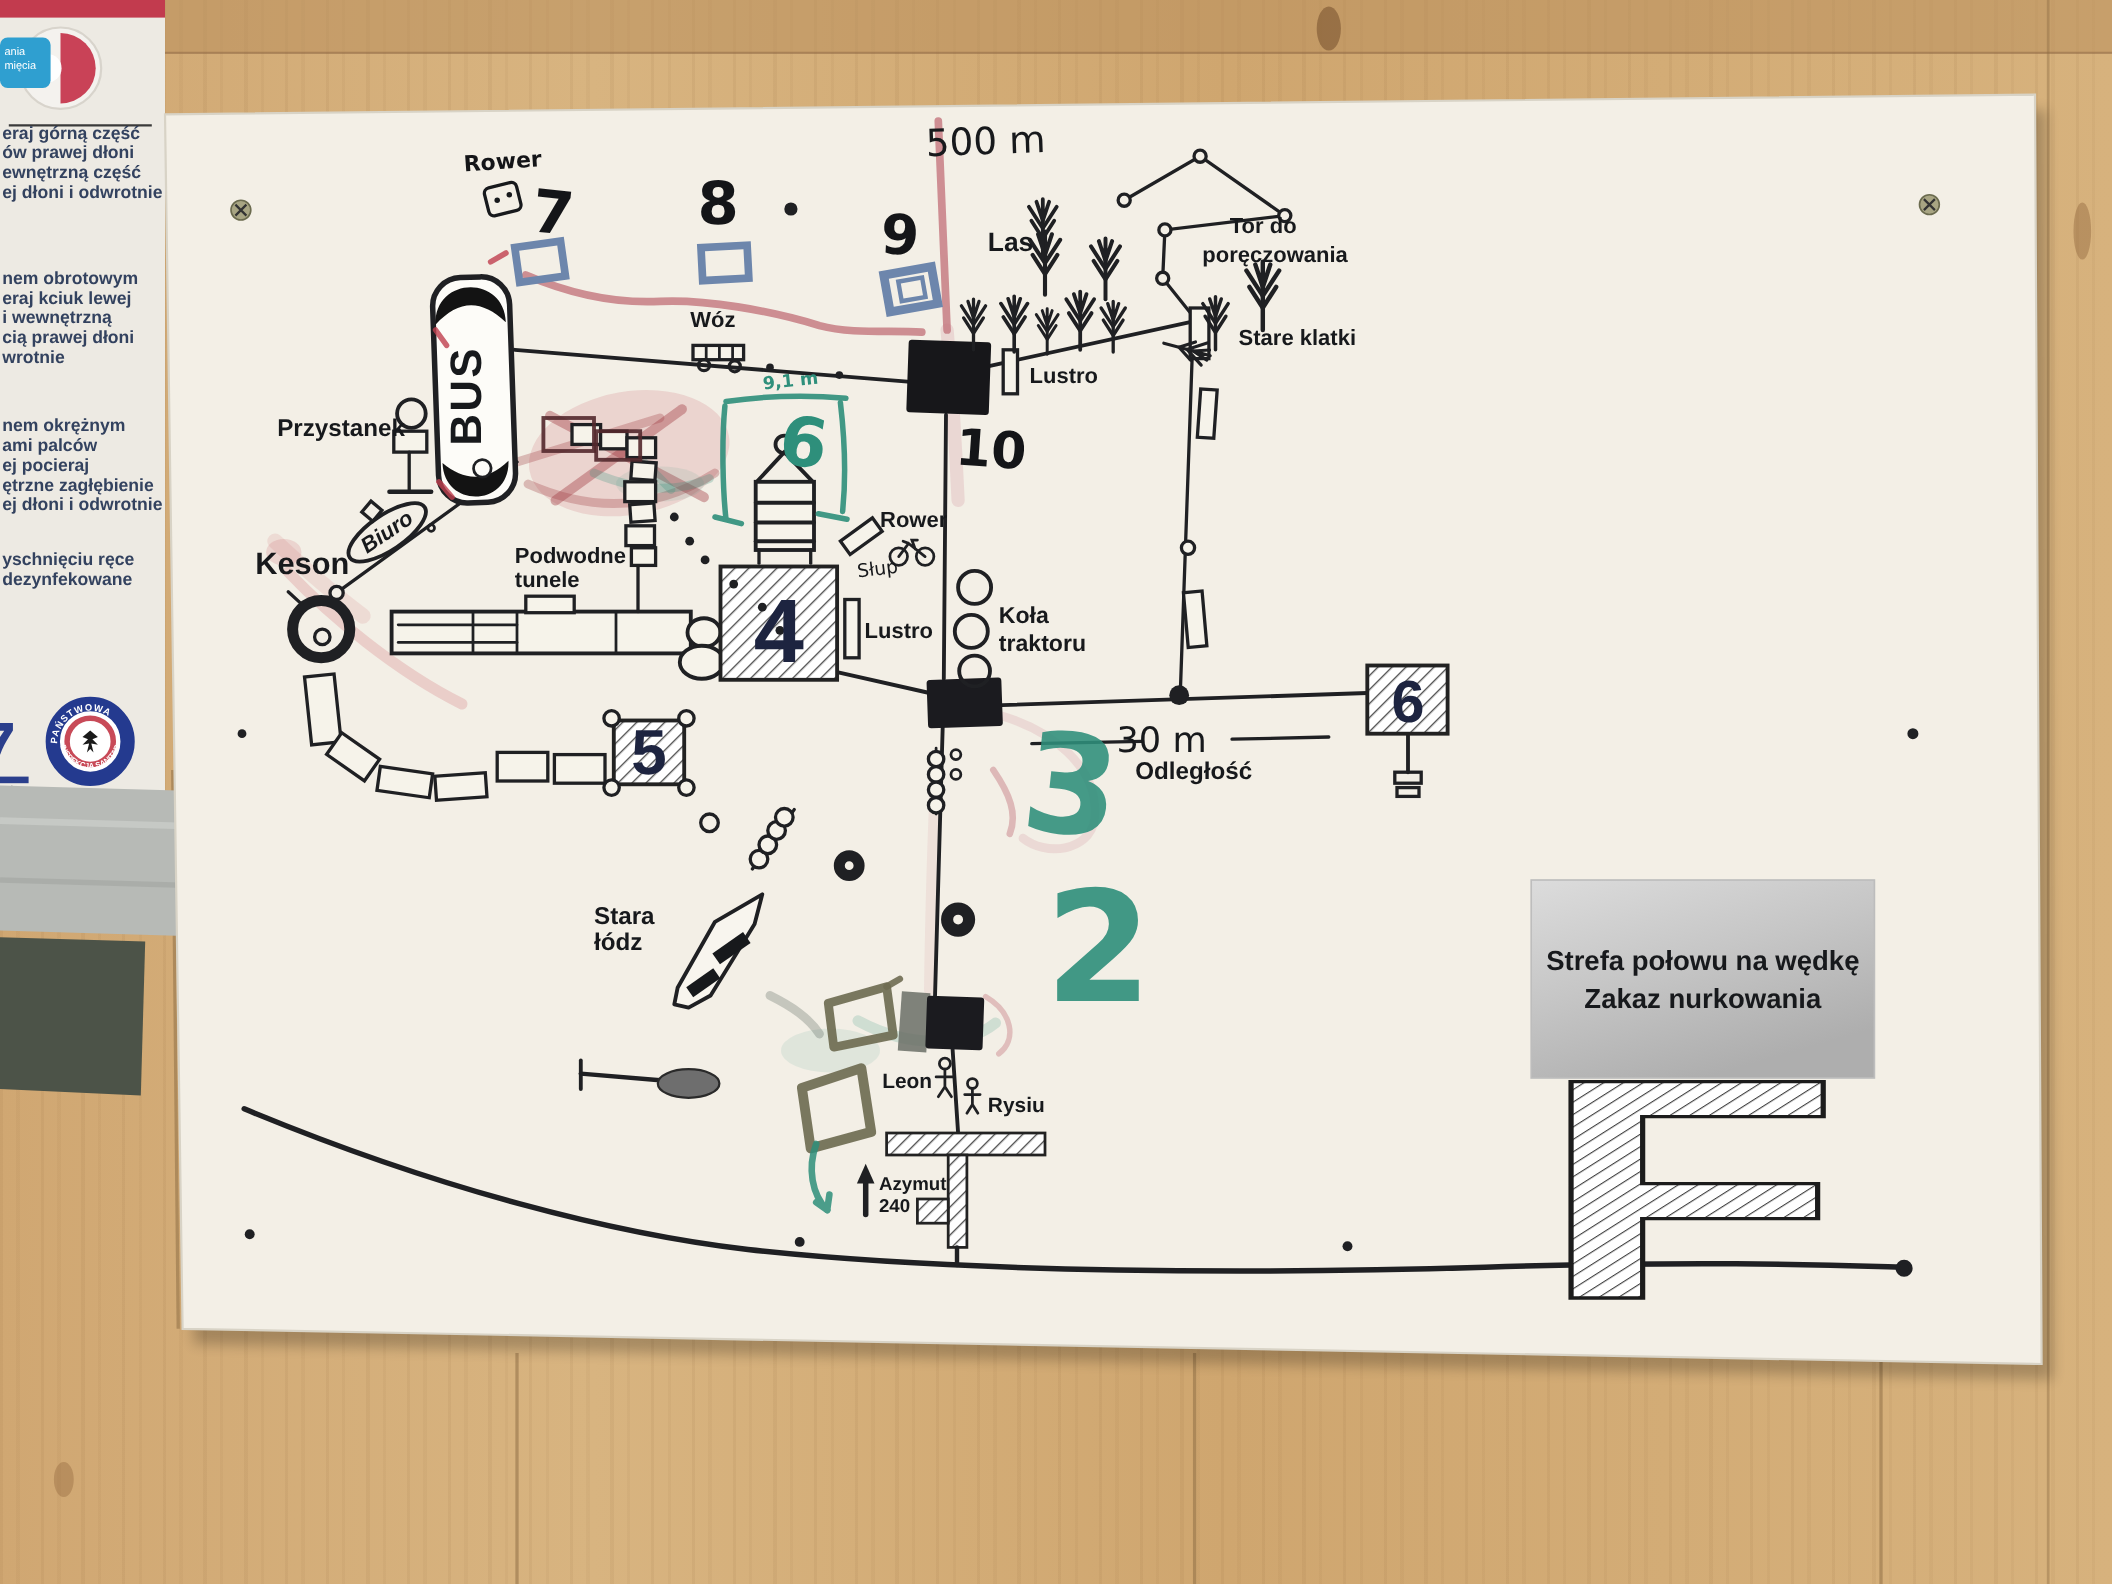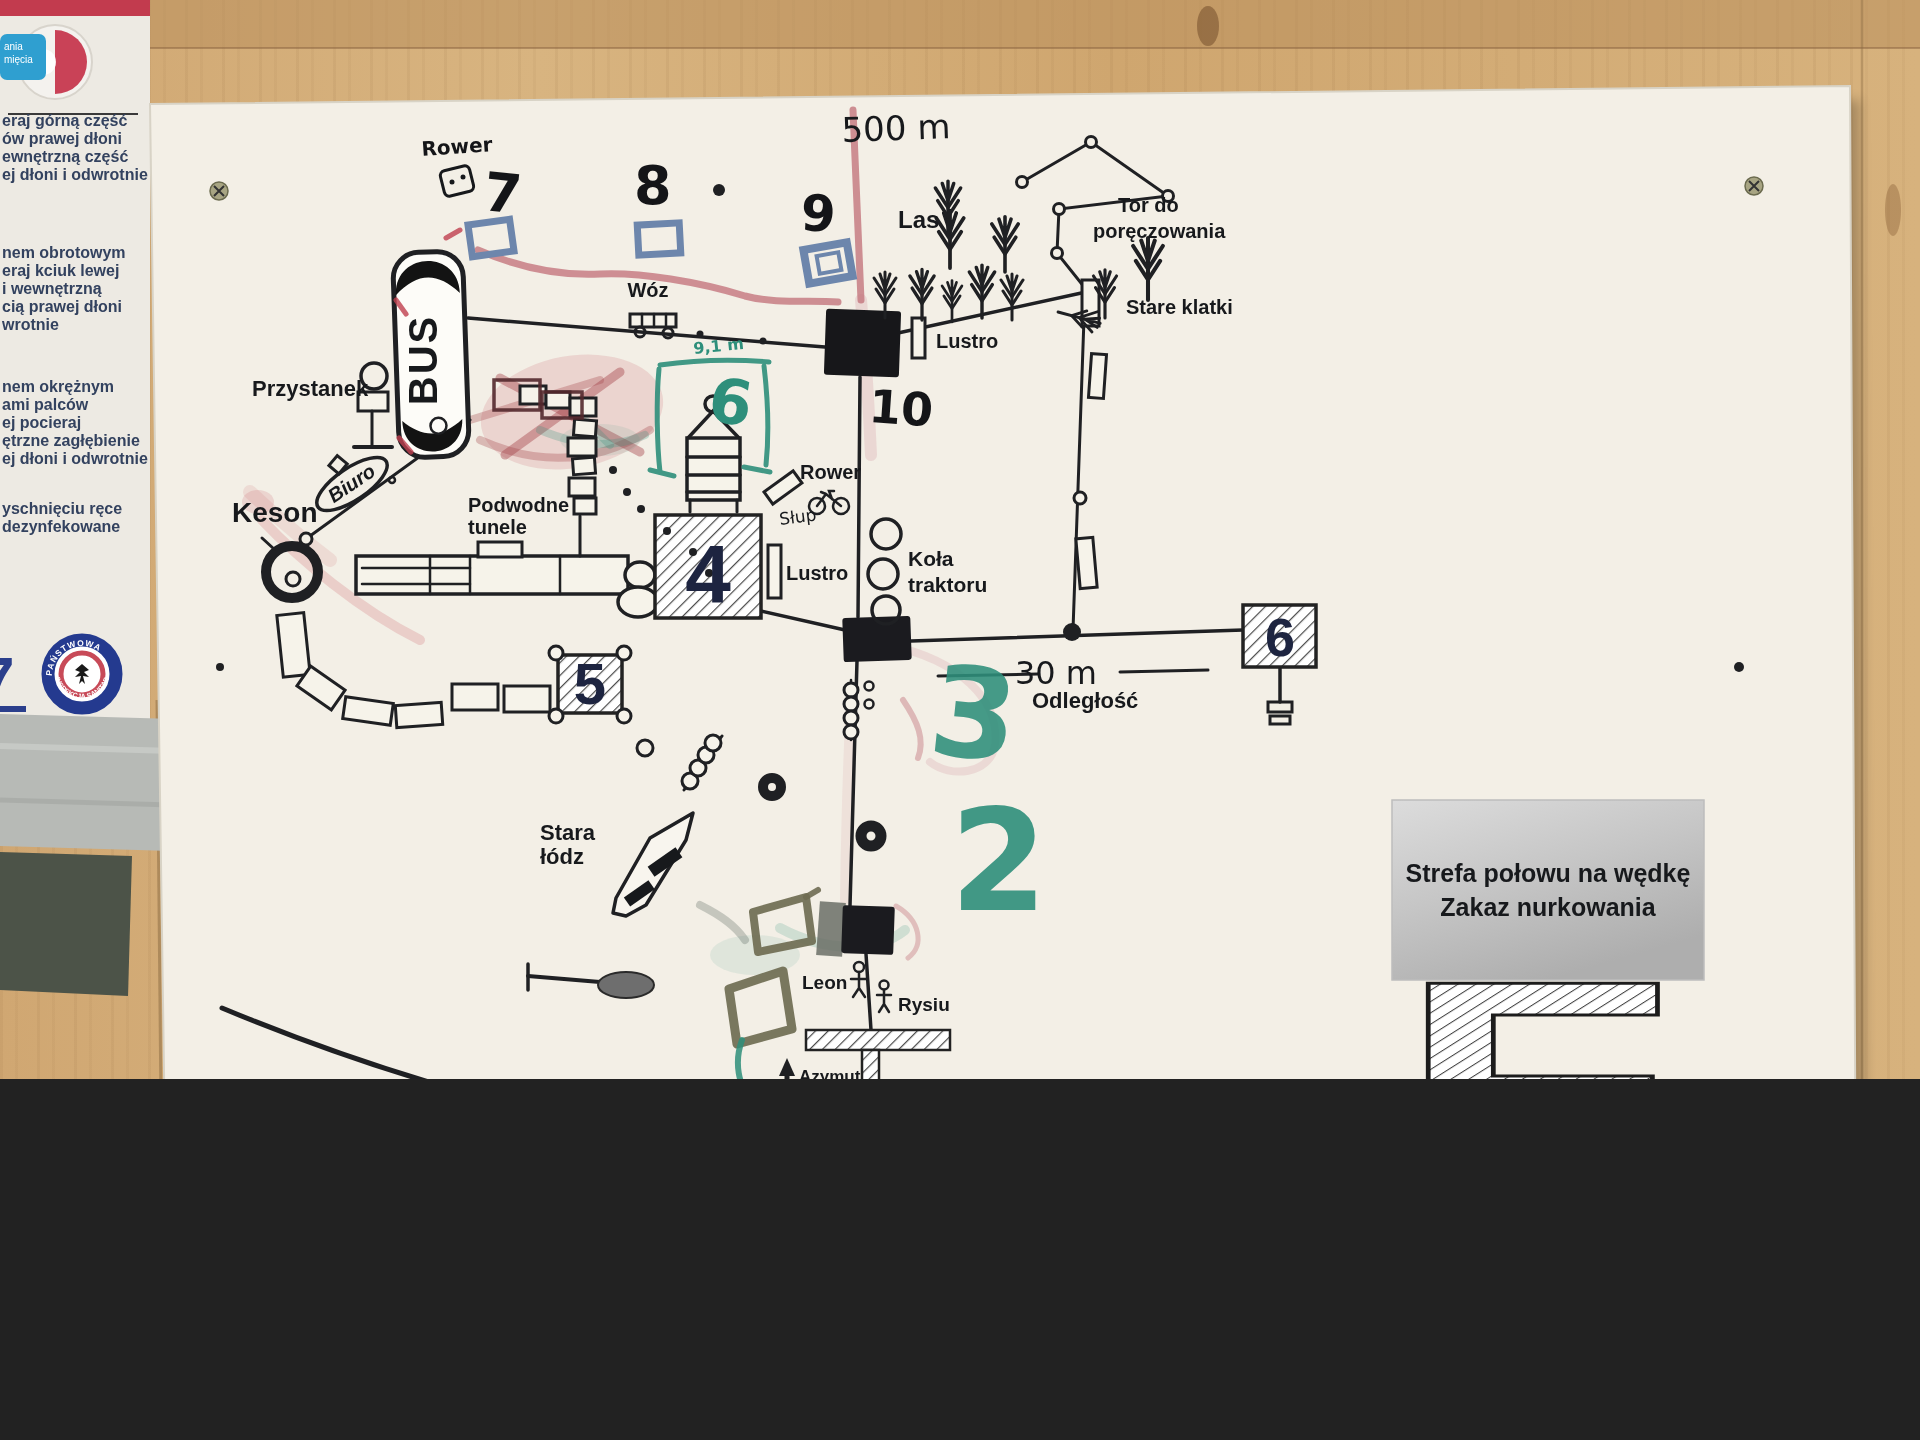--- a/index.html
+++ b/index.html
@@ -1,16 +1,16 @@
 <!DOCTYPE html>
 <html><head>
 <meta charset="utf-8">
 <style>
   html,body{margin:0;padding:0;background:#222;}
-  .scene{position:relative;width:1920px;height:1079px;overflow:hidden;
+  .scene{position:relative;width:1920px;height:1440px;overflow:hidden;
     background:
       repeating-linear-gradient(90deg, rgba(120,80,40,.07) 0 3px, rgba(255,255,255,0) 3px 15px, rgba(120,80,40,.05) 15px 18px, rgba(255,255,255,0) 18px 37px),
       linear-gradient(90deg,#d0a772,#d8b480 28%,#cfa66f 58%,#d7b27d 100%);
     font-family:"Liberation Sans",sans-serif;}
   svg{position:absolute;left:0;top:0;}
   .lbl{font-family:"Liberation Sans",sans-serif;font-weight:bold;fill:#17191c;}
   .hand{font-family:"DejaVu Sans",sans-serif;font-weight:bold;fill:#141518;}
   .handlite{font-family:"DejaVu Sans",sans-serif;fill:#17191c;}
   .navy{fill:#1d2440;}
   .poster-txt{font-family:"Liberation Sans",sans-serif;font-weight:600;fill:#33425f;}

